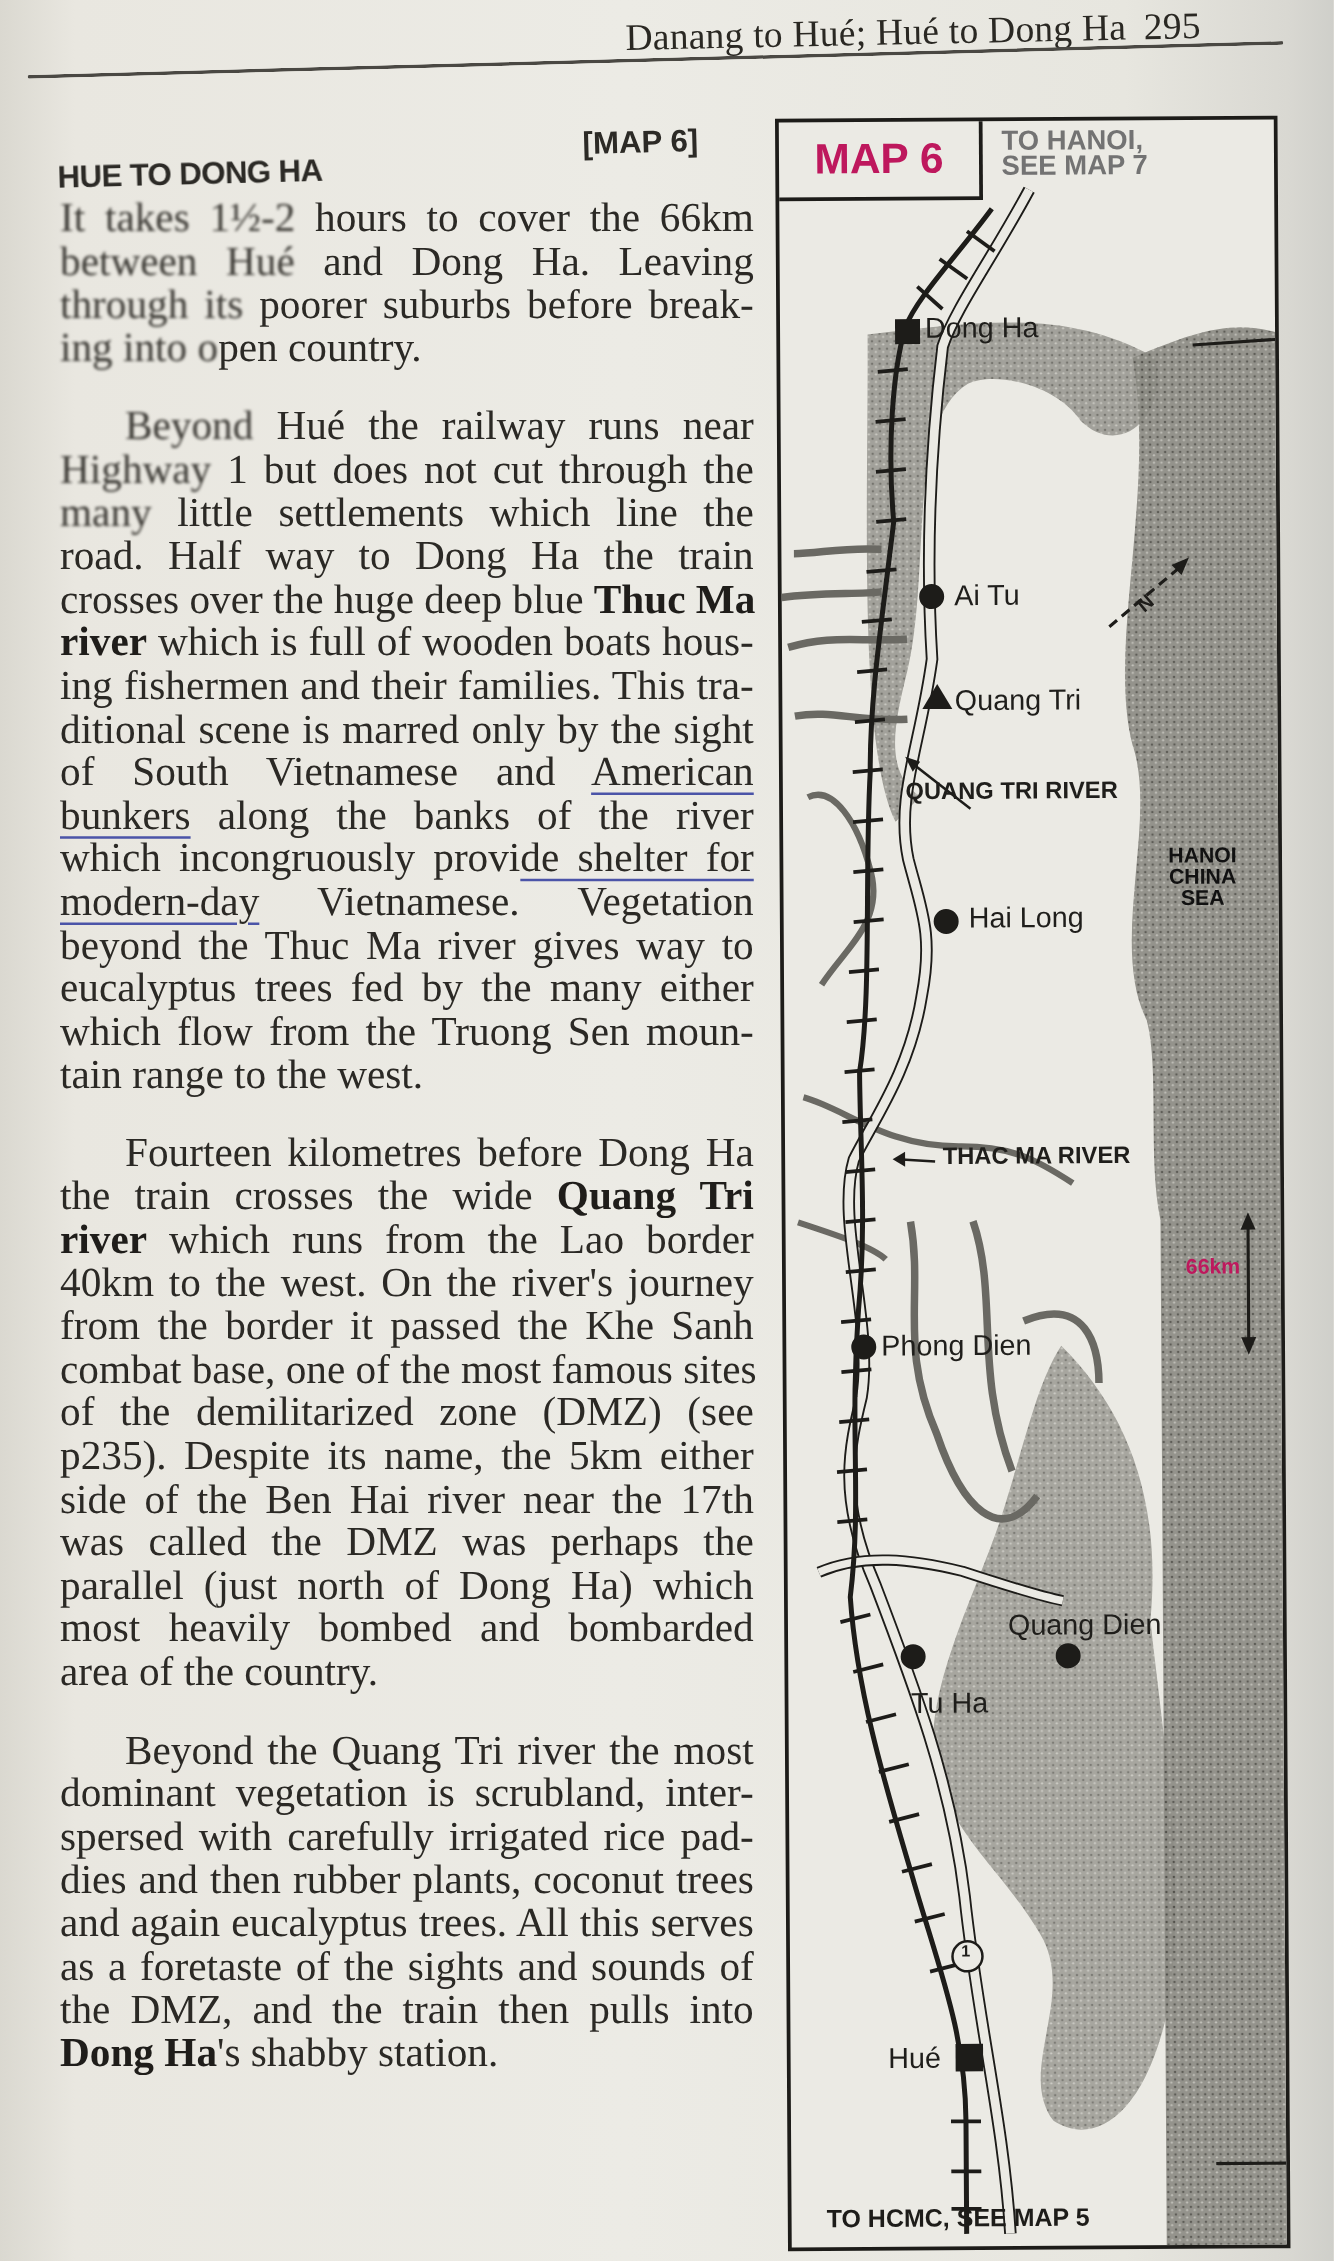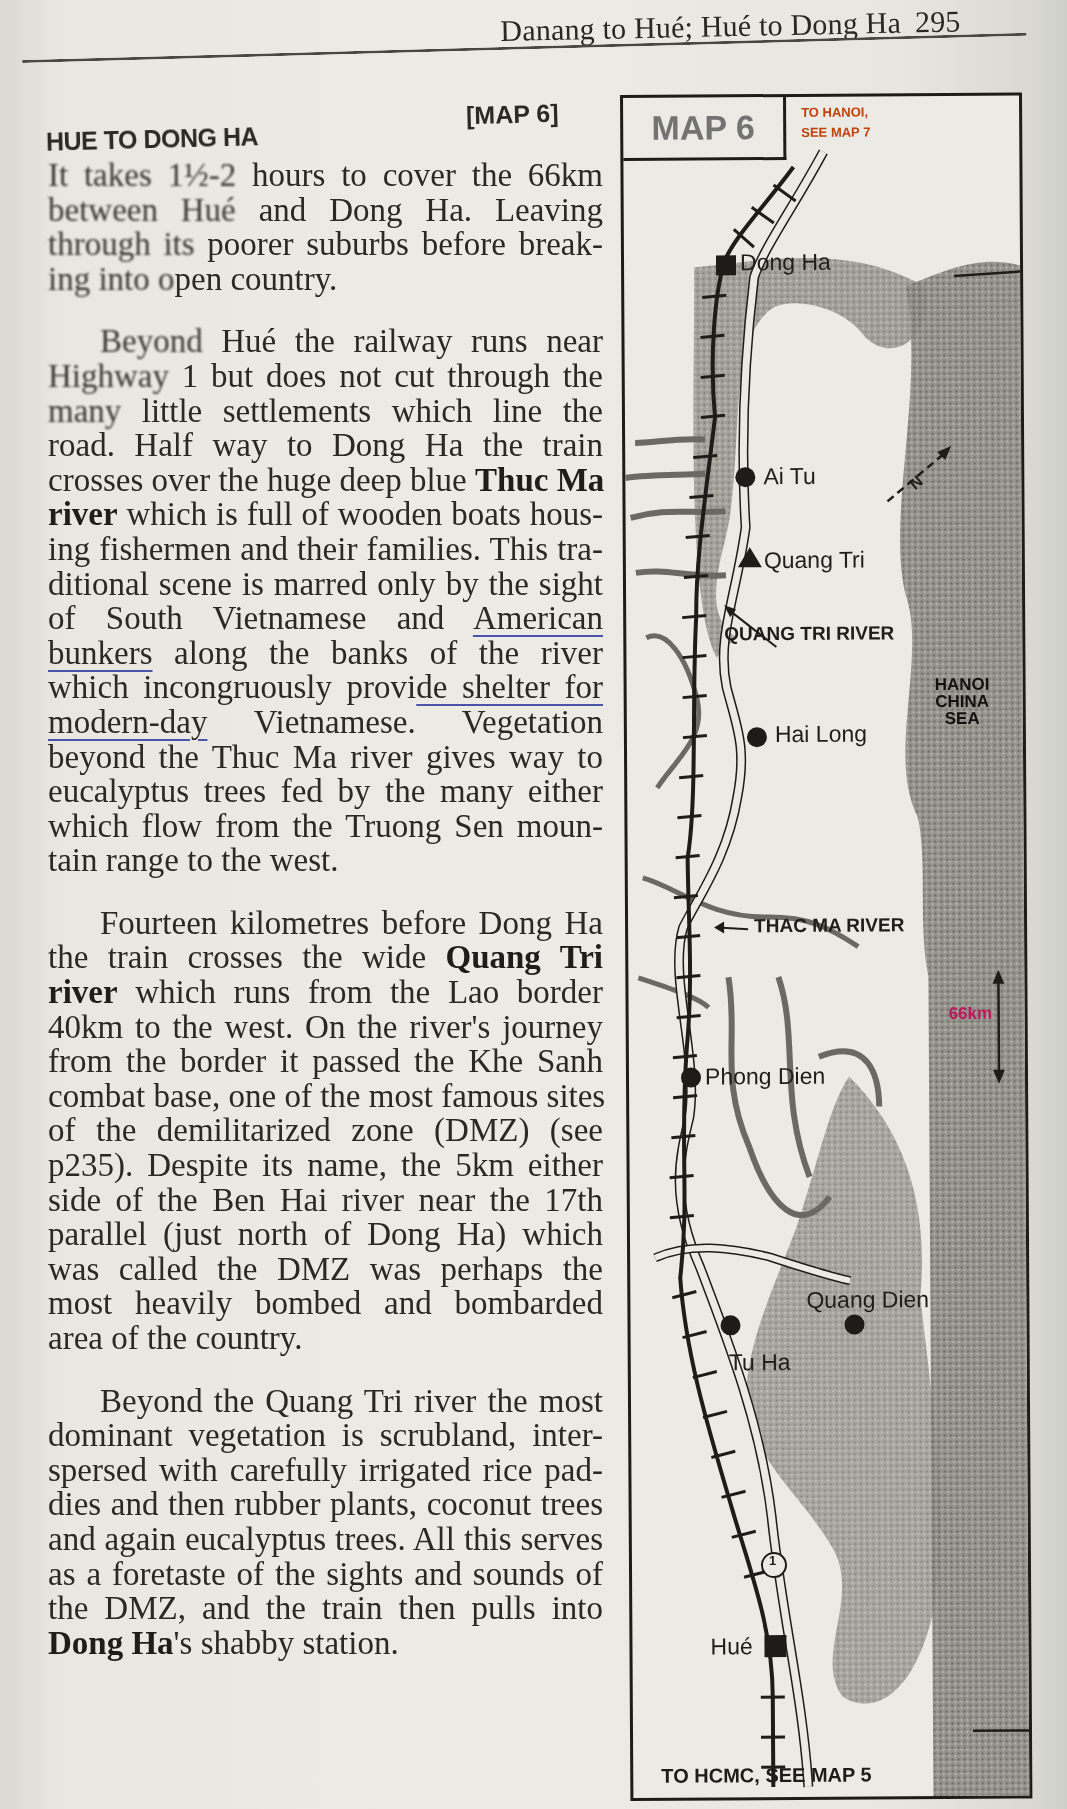--- a/index.html
+++ b/index.html
@@ -56,26 +56,26 @@
   .map {
     position: absolute; left: 620px; top: 95px; width: 396px; height: 1700px;
     border: 3px solid #1d1c19; background: #ebeae4;
     transform: rotate(-0.35deg); transform-origin: left top;
   }
   .map-title-box {
     position: absolute; left: 0; top: 0; width: 160px; height: 60px;
     border-right: 3px solid #1d1c19; border-bottom: 3px solid #1d1c19;
     display: flex; align-items: center; justify-content: center;
     font-family: "Liberation Sans", "DejaVu Sans", sans-serif;
-    font-weight: bold; font-size: 34px; color: #737373;
+    font-weight: bold; font-size: 34px; color: #be185d;
   }
   .map-north-ref {
     position: absolute; left: 178px; top: 6px;
     font-family: "Liberation Sans", "DejaVu Sans", sans-serif;
-    font-weight: bold; font-size: 13px; line-height: 20px; color: #c2410c;
+    font-weight: bold; font-size: 22px; line-height: 20px; color: #737373;
   }
   .map-south-ref {
     position: absolute; left: 28px; bottom: 10px;
     font-family: "Liberation Sans", "DejaVu Sans", sans-serif;
     font-weight: bold; font-size: 20px; color: #1d1c19;
   }
   .map svg { position: absolute; left: 0; top: 0; }
   .place {
     position: absolute;
     font-family: "Liberation Sans", "DejaVu Sans", sans-serif;
@@ -134,22 +134,22 @@
     <span class="line last">tain range to the west.</span>
     <span class="line indent">Fourteen kilometres before Dong Ha</span>
     <span class="line"><span>the train crosses the wide </span><span class="b">Quang Tri</span></span>
     <span class="line"><span class="b">river</span><span> which runs from the Lao border</span></span>
     <span class="line">40km to the west. On the river's journey</span>
     <span class="line">from the border it passed the Khe Sanh</span>
     <span class="line">combat base, one of the most famous sites</span>
     <span class="line">of the demilitarized zone (DMZ) (see</span>
     <span class="line">p235). Despite its name, the 5km either</span>
     <span class="line">side of the Ben Hai river near the 17th</span>
+    <span class="line">was called the DMZ was perhaps the</span>
     <span class="line">parallel (just north of Dong Ha) which</span>
-    <span class="line">was called the DMZ was perhaps the</span>
     <span class="line">most heavily bombed and bombarded</span>
     <span class="line last">area of the country.</span>
     <span class="line indent">Beyond the Quang Tri river the most</span>
     <span class="line">dominant vegetation is scrubland, inter-</span>
     <span class="line">spersed with carefully irrigated rice pad-</span>
     <span class="line">dies and then rubber plants, coconut trees</span>
     <span class="line">and again eucalyptus trees. All this serves</span>
     <span class="line">as a foretaste of the sights and sounds of</span>
     <span class="line">the DMZ, and the train then pulls into</span>
     <span class="line last"><span class="b">Dong Ha</span><span>'s shabby station.</span></span>

